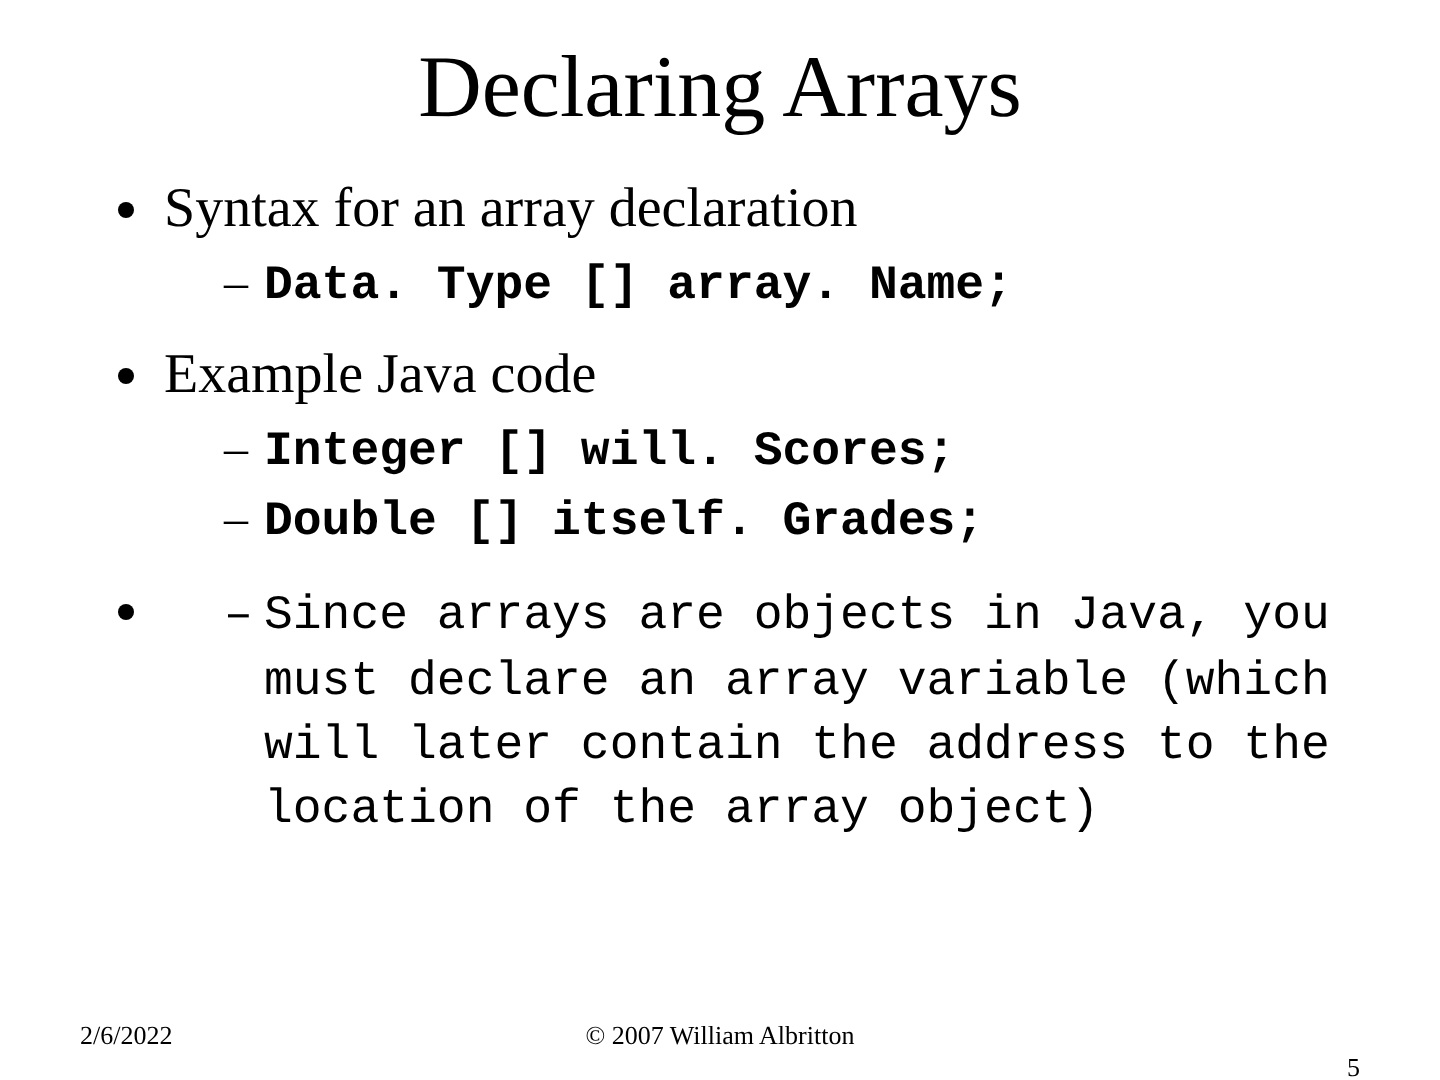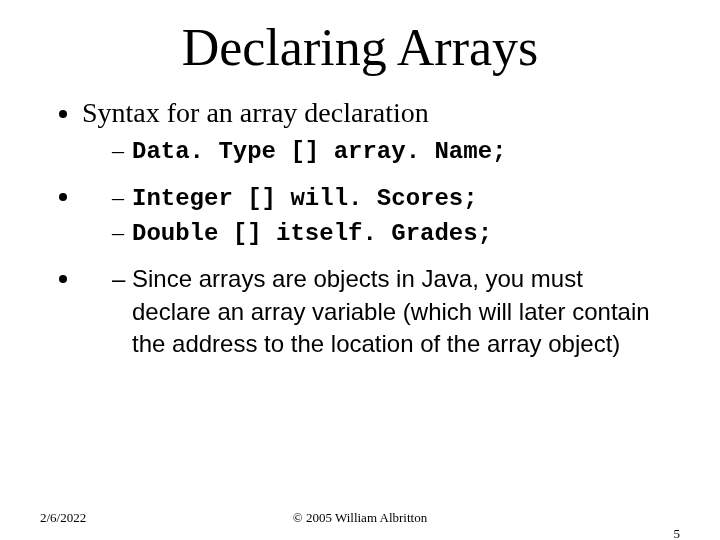--- a/index.html
+++ b/index.html
@@ -14,21 +14,21 @@
   }
   .slide {
     box-sizing: border-box;
     width: 720px;
     height: 540px;
     padding: 12px 40px 10px 40px;
     position: relative;
   }
   .title {
     text-align: center;
-    font-size: 52px;
+    font-size: 44px;
     margin: 6px 0 18px 0;
     font-weight: 400;
   }
   ul.top {
     list-style: disc;
     margin: 0 0 0 20px;
     padding: 0 0 0 22px;
   }
   ul.top > li {
     font-size: 28px;
@@ -52,21 +52,21 @@
     position: absolute;
     left: 0;
   }
   .mono {
     font-family: "Courier New", Courier, monospace;
     font-weight: bold;
     font-size: 24px;
     text-align: right;
   }
   ul.dash.serif > li {
-    font-family: Liberation Sans, sans-serif;
+    font-family: Liberation Mono, monospace;
     font-size: 24px;
   }
   .footer {
     position: absolute;
     bottom: 14px;
     left: 0;
     right: 0;
     padding: 0 40px;
     font-size: 13px;
   }
@@ -86,20 +86,21 @@
     <li>
       <span>Syntax for an array declaration</span>
       <ul class="dash">
         <li>
           <span class="mono">Data. Type [] array. Name;</span>
         </li>
       </ul>
     </li>
 
     <li>
+      <span>Example Java code</span>
       <ul class="dash">
         <li>
           <span class="mono">Integer [] will. Scores;</span>
         </li>
         <li>
           <span class="mono">Double [] itself. Grades;</span>
         </li>
       </ul>
     </li>
 
@@ -108,17 +109,17 @@
         <li>
           <span>Since arrays are objects in Java, you must declare an array variable (which will later contain the address to the location of the array object)</span>
         </li>
       </ul>
     </li>
 
   </ul>
 
   <div class="footer">
     <span class="date">2/6/2022</span>
-    <span class="copy">© 2005 William Albritton</span>
+    <span class="copy">© 2007 William Albritton</span>
     <span class="page">5</span>
   </div>
 
 </div>
 
 </body></html>

